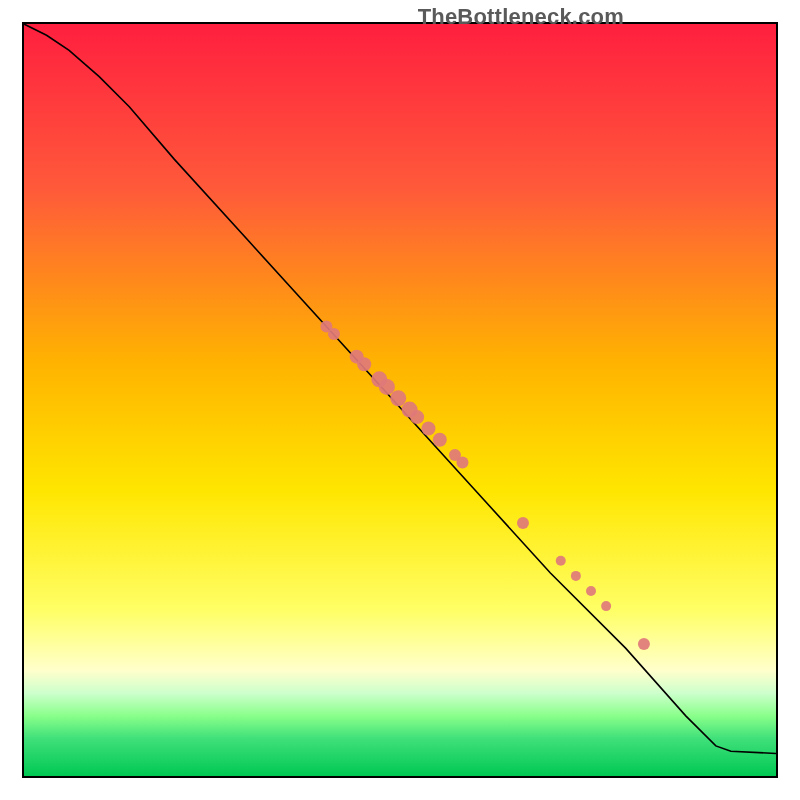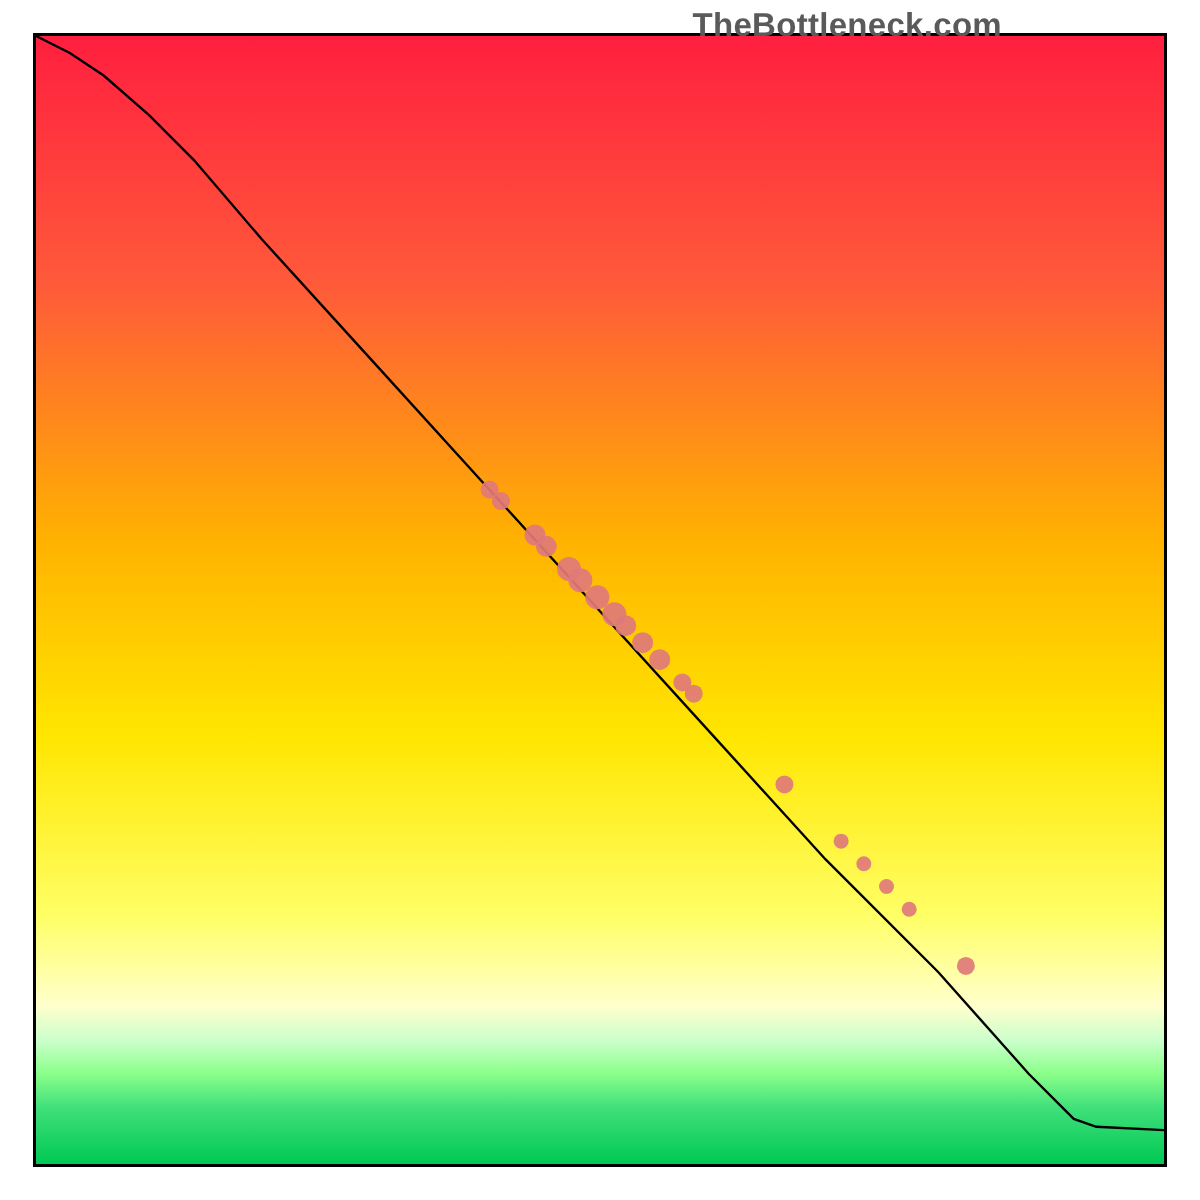--- a/index.html
+++ b/index.html
@@ -8,21 +8,20 @@
     width: 800px;
     height: 800px;
     overflow: hidden;
     background: #ffffff;
     font-family: Arial, Helvetica, sans-serif;
   }
   .stage {
     position: relative;
     width: 632px;
     height: 800px;
-    padding-left: 44px;
   }
   .watermark {
     position: absolute;
     top: 4px;
     right: 8px;
     font-size: 22px;
     font-weight: 600;
     color: #5a5a5a;
     letter-spacing: 0.2px;
     z-index: 50;

